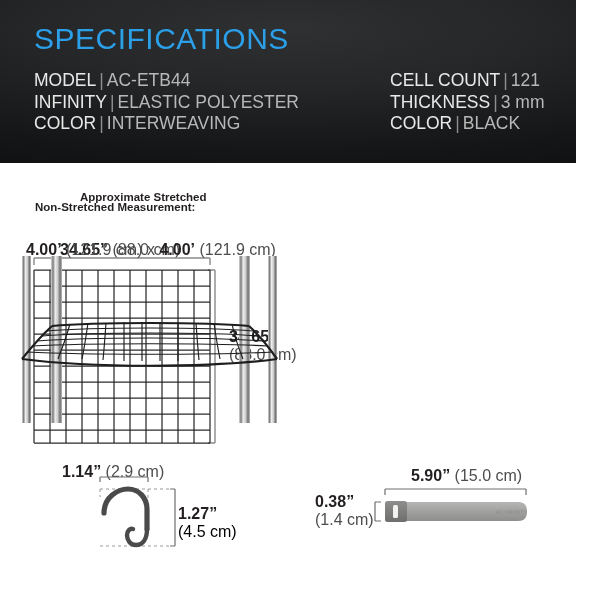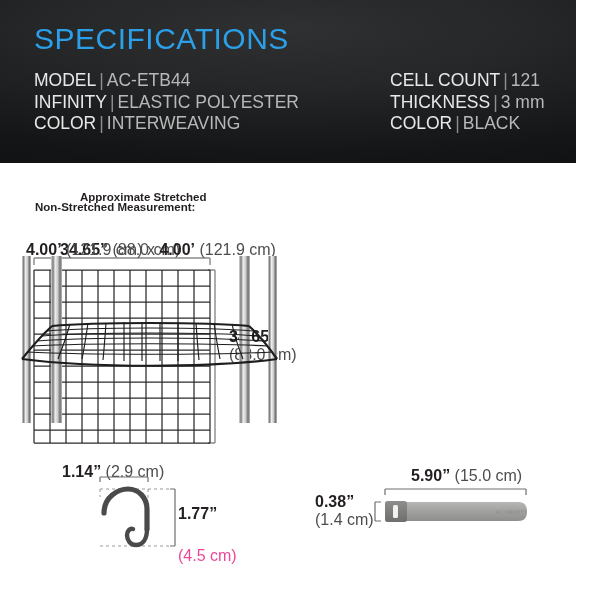--- a/index.html
+++ b/index.html
@@ -239,23 +239,23 @@
           </g>
         </g>
       </svg>
     </div>
 
     <div class="panel" id="panel-hook">
       <div class="dim-text" style="left:62px; top:10px;text-align:right;">
         <b>1.14”</b><span class="paren">&nbsp;</span><span class="paren">(2.9 cm)</span>
       </div>
       <div class="dim-text" style="left:178px; top:52px;">
-        <b>1.77”</b>
-      </div>
-      <div class="dim-text paren" style="left:178px; top:70px; color:#ec4899;margin-top:24px;">(4.5 cm)</div>
+        <b>1.27”</b>
+      </div>
+      <div class="dim-text paren" style="left:178px; top:70px; color:#000000;">(4.5 cm)</div>
 
       <svg class="svg-abs" style="left:0; top:0;" width="300" height="147">
 
         <g stroke="#9a9a9a" stroke-width="1" stroke-dasharray="3,3" fill="none">
           <line x1="100" y1="36" x2="170" y2="36"></line>
           <line x1="100" y1="36" x2="100" y2="44"></line>
           <line x1="148" y1="36" x2="148" y2="46"></line>
           <line x1="100" y1="93" x2="170" y2="93"></line>
         </g>
 

